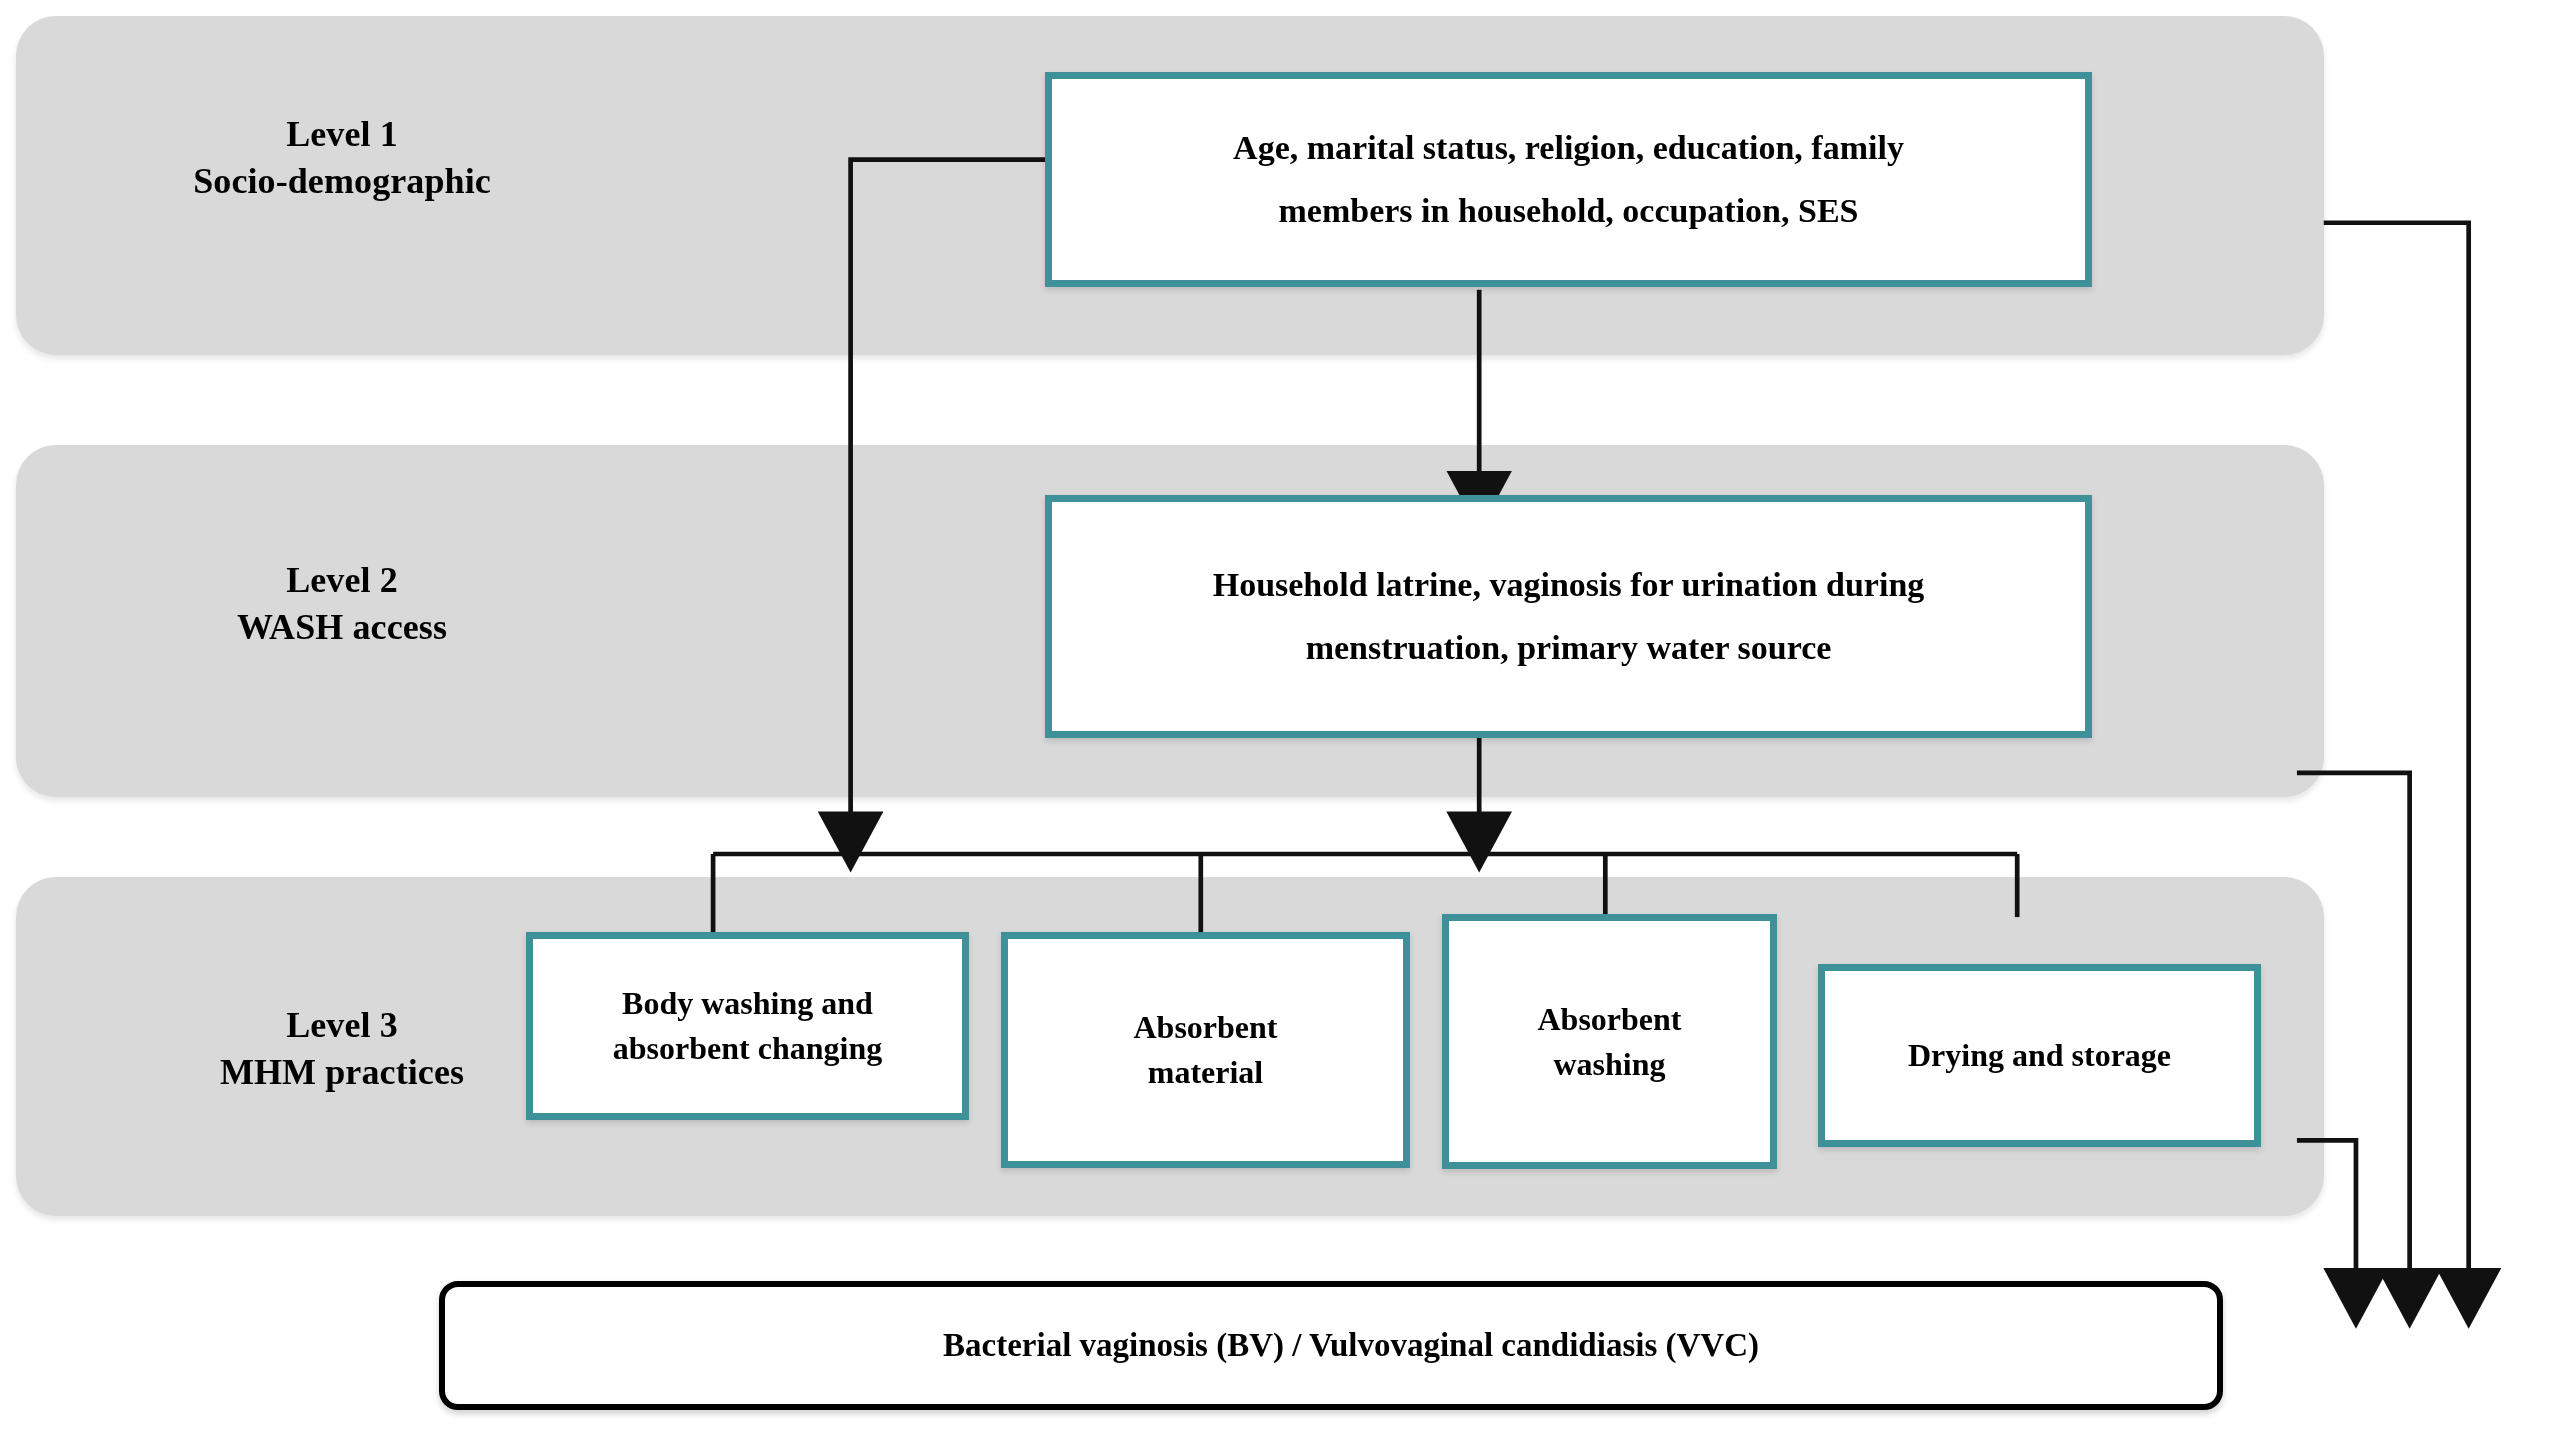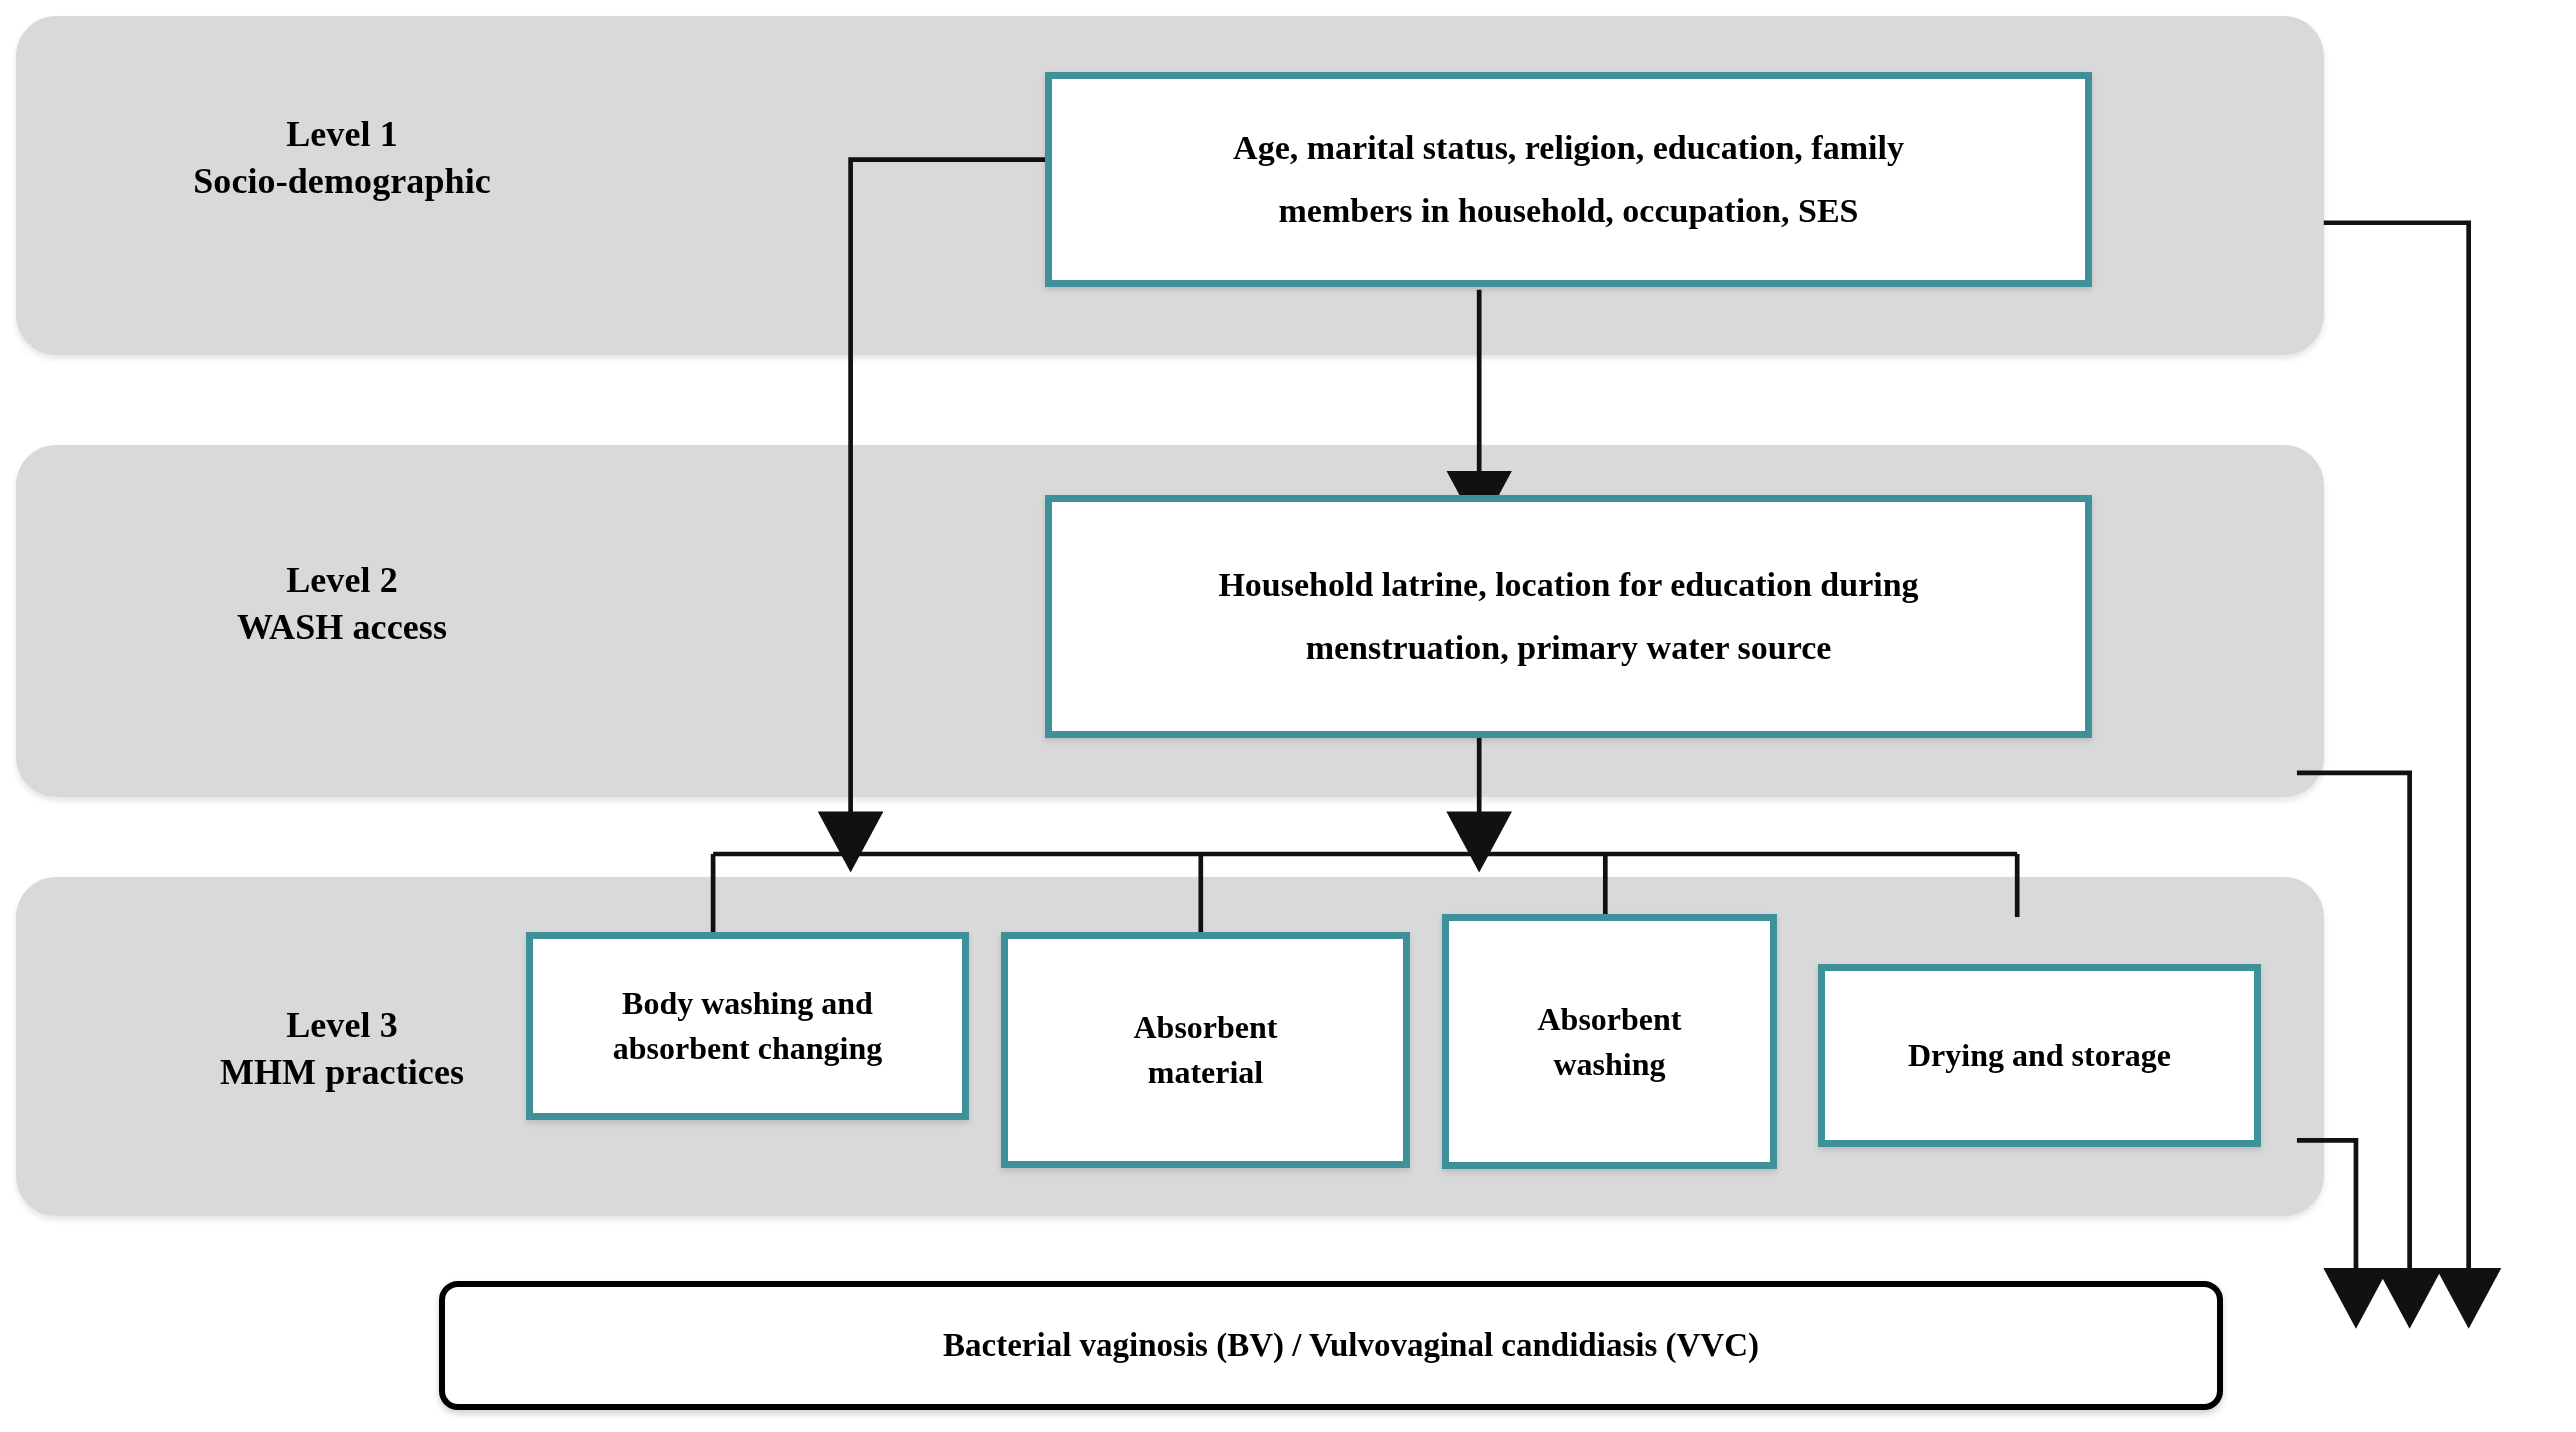--- a/index.html
+++ b/index.html
@@ -131,21 +131,21 @@
     <path d="M 3424,1152 L 3592,1152 L 3592,1900" fill="none" stroke="#111111" stroke-width="7" marker-end="url(#ah)"></path>
     <path d="M 3424,1700 L 3512,1700 L 3512,1900" fill="none" stroke="#111111" stroke-width="7" marker-end="url(#ah)"></path>
   </svg>
 
   <div class="tealbox" style="left:1045px; top:72px; width:1047px; height:215px;">
     <div class="txt">Age, marital status, religion, education, family
 members in household, occupation, SES</div>
   </div>
 
   <div class="tealbox" style="left:1045px; top:495px; width:1047px; height:243px;">
-    <div class="txt">Household latrine, location for education during
+    <div class="txt">Household latrine, vaginosis for urination during
 menstruation, primary water source</div>
   </div>
 
   <div class="tealbox practice" style="left:526px; top:932px; width:443px; height:188px;">
     <div class="txt">Body washing and
 absorbent changing</div>
   </div>
 
   <div class="tealbox practice" style="left:1001px; top:932px; width:409px; height:236px;">
     <div class="txt">Absorbent

